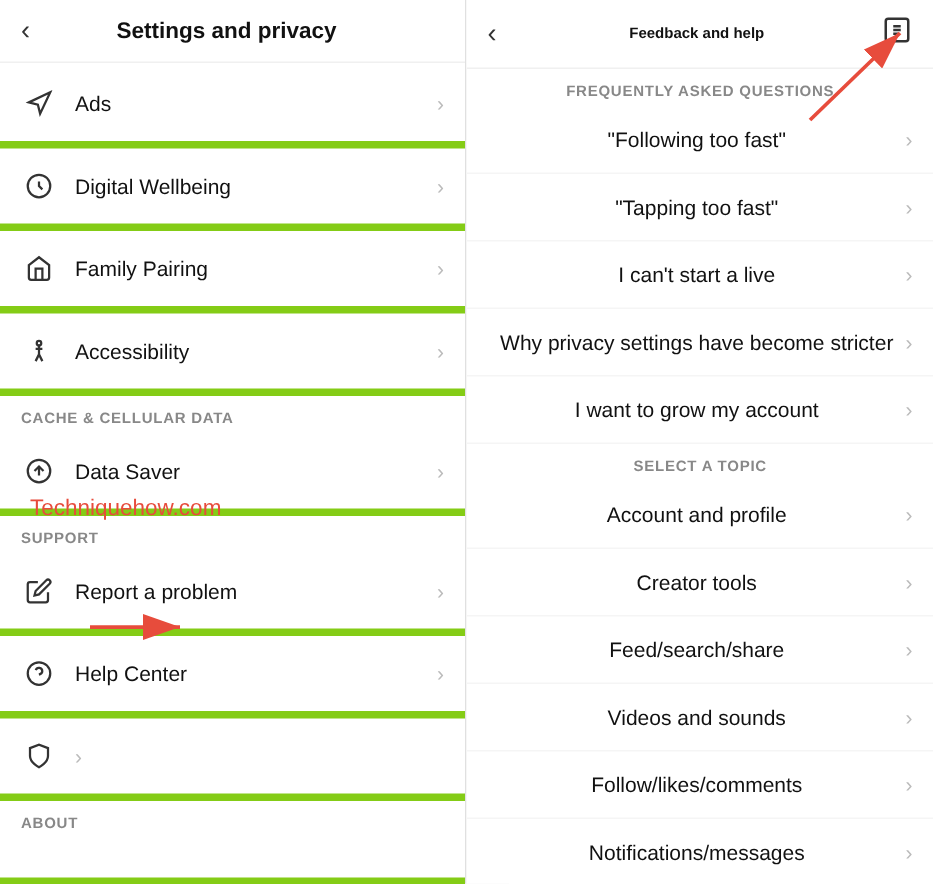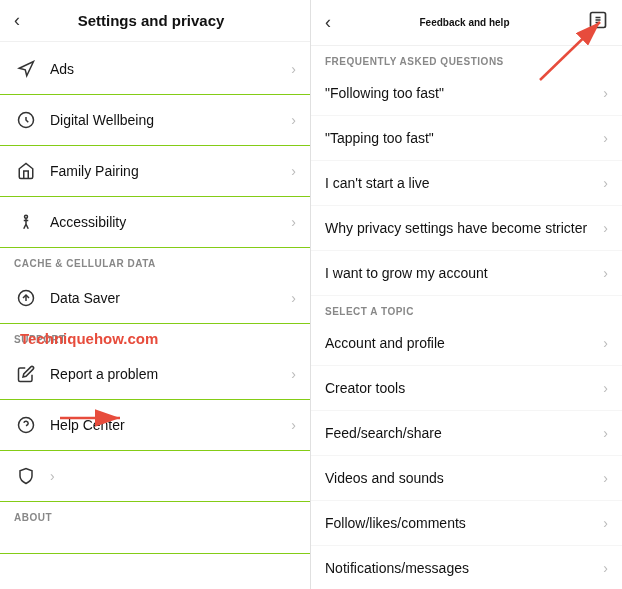--- a/index.html
+++ b/index.html
@@ -57,21 +57,21 @@
       color: #888;
       letter-spacing: 0.5px;
       padding: 10px 14px 4px 14px;
       text-transform: uppercase;
     }
 
     .menu-item {
       display: flex;
       align-items: center;
       padding: 13px 14px;
-      border-bottom: 1px solid #84cc16;
+      border-bottom: 5px solid #84cc16;
       cursor: pointer;
       position: relative;
     }
 
     .menu-item .item-icon {
       width: 24px;
       height: 24px;
       margin-right: 12px;
       display: flex;
       align-items: center;
@@ -130,20 +130,21 @@
     }
 
     .right-header .compose-icon {
       font-size: 18px;
       color: #333;
     }
 
     .right-content {
       flex: 1;
       overflow-y: auto;
+      text-align: center;
     }
 
     .right-section-label {
       font-size: 10px;
       font-weight: 600;
       color: #888;
       letter-spacing: 0.5px;
       padding: 10px 14px 4px 14px;
       text-transform: uppercase;
     }
@@ -166,21 +167,21 @@
       color: #bbb;
       font-size: 14px;
     }
 
     
     .watermark {
       position: absolute;
       left: 20px;
       top: 330px;
       font-size: 15px;
-      font-weight: 700;
+      font-weight: 400;
       color: #e74c3c;
       z-index: 10;
       pointer-events: none;
     }
 
     
     .arrows-svg {
       position: absolute;
       top: 0;
       left: 0;

